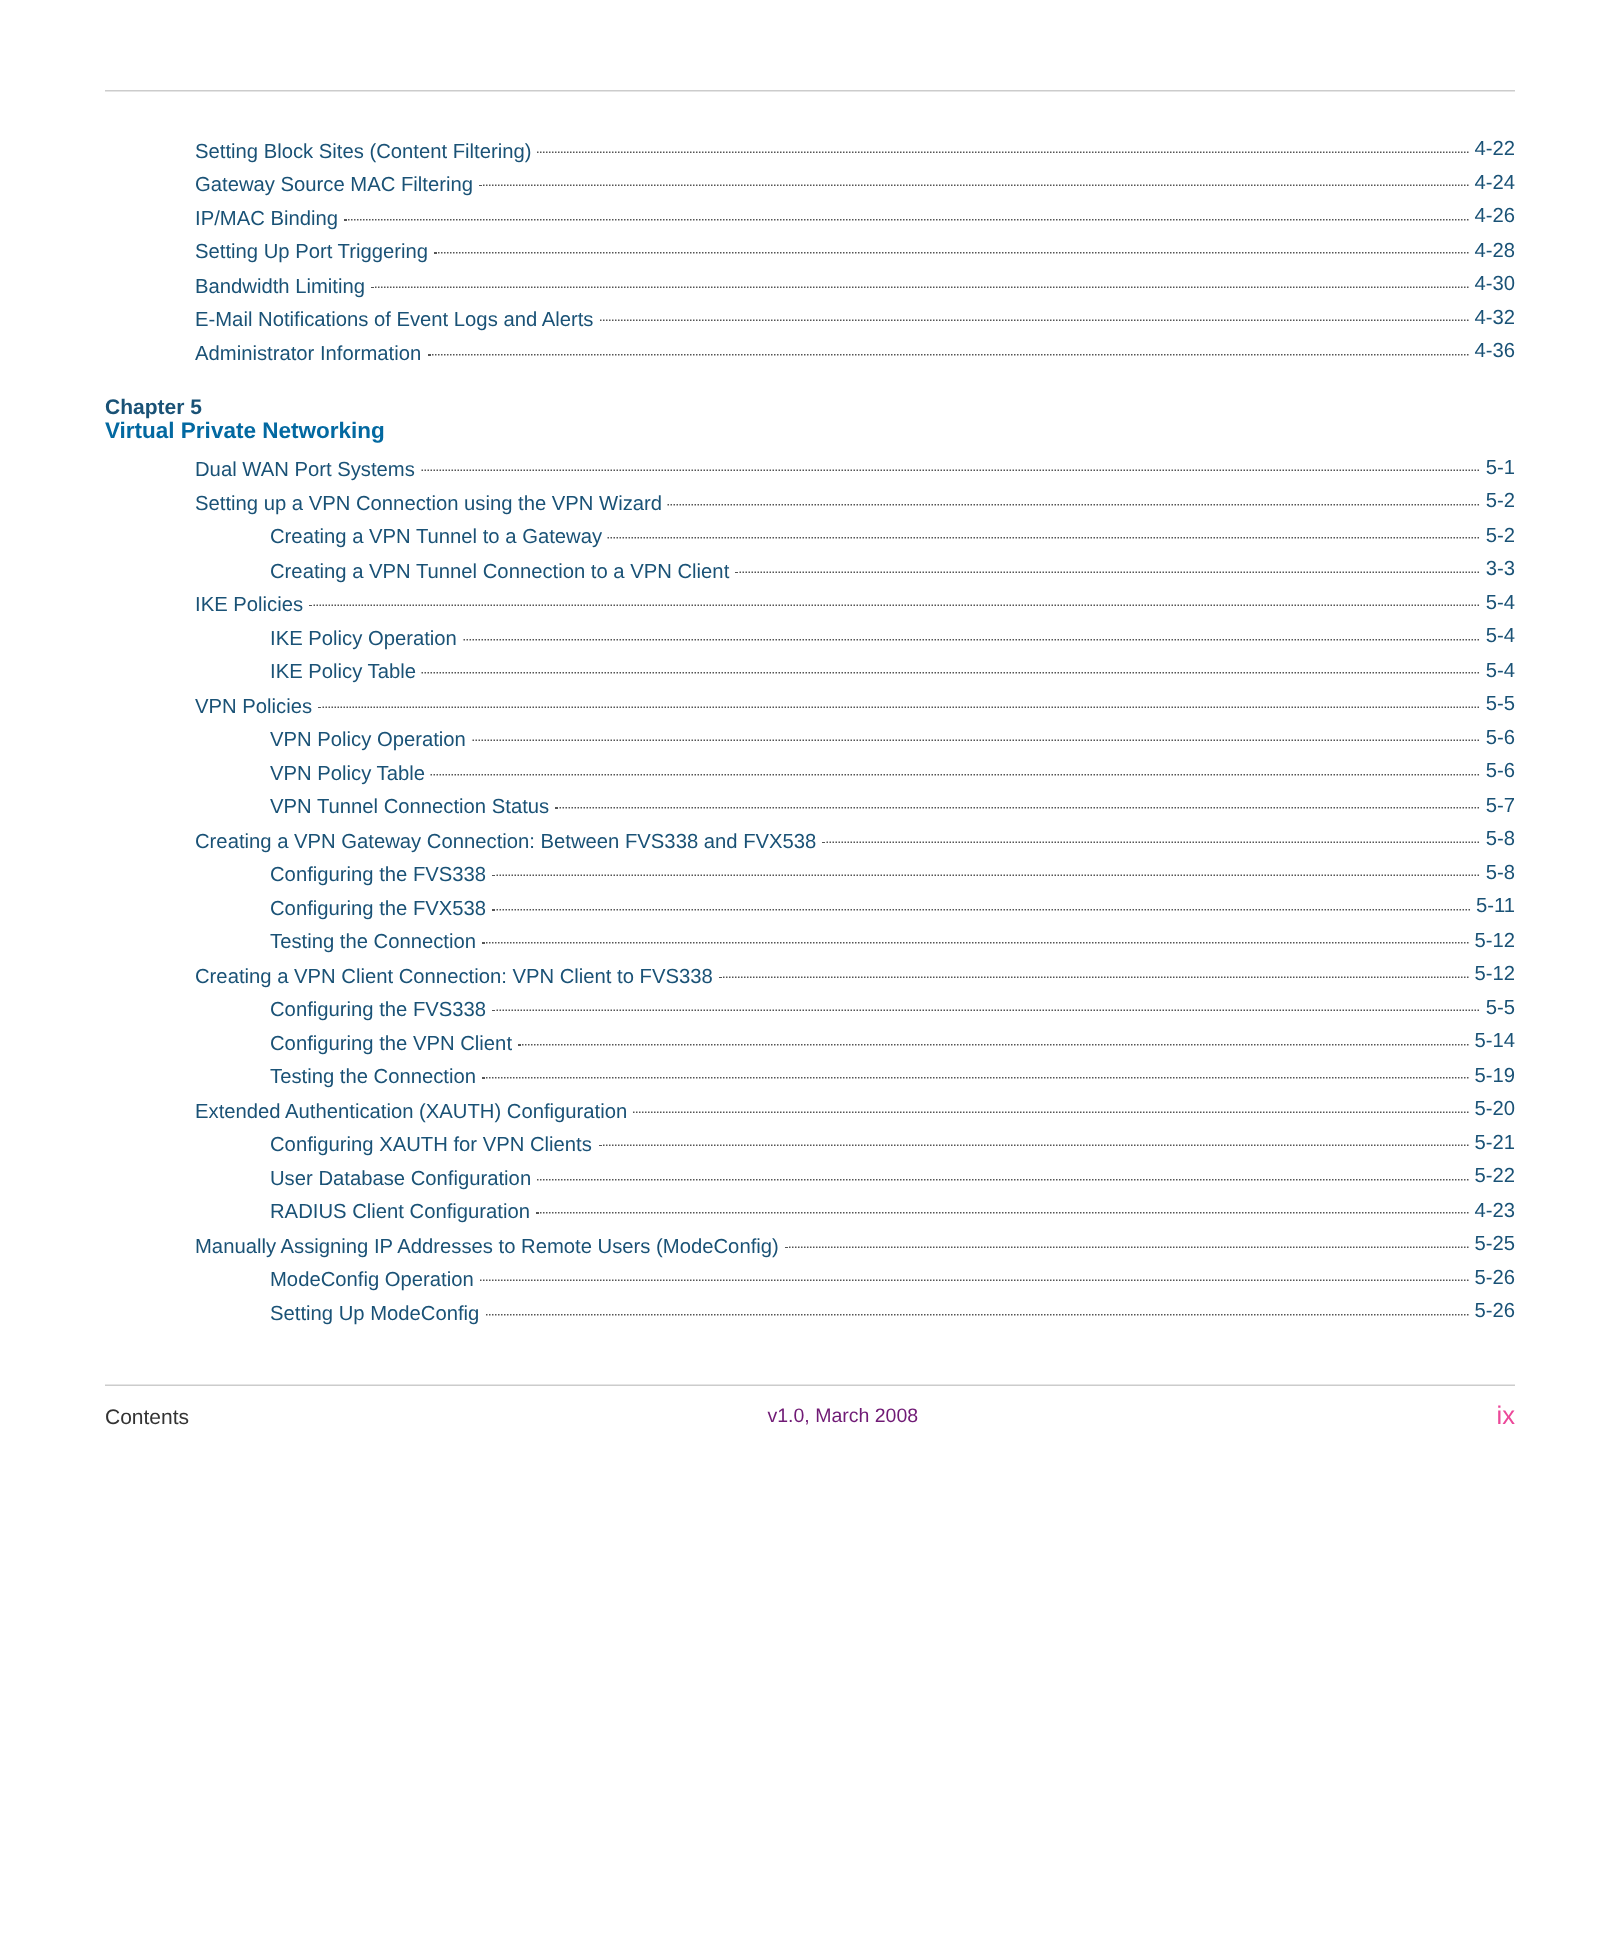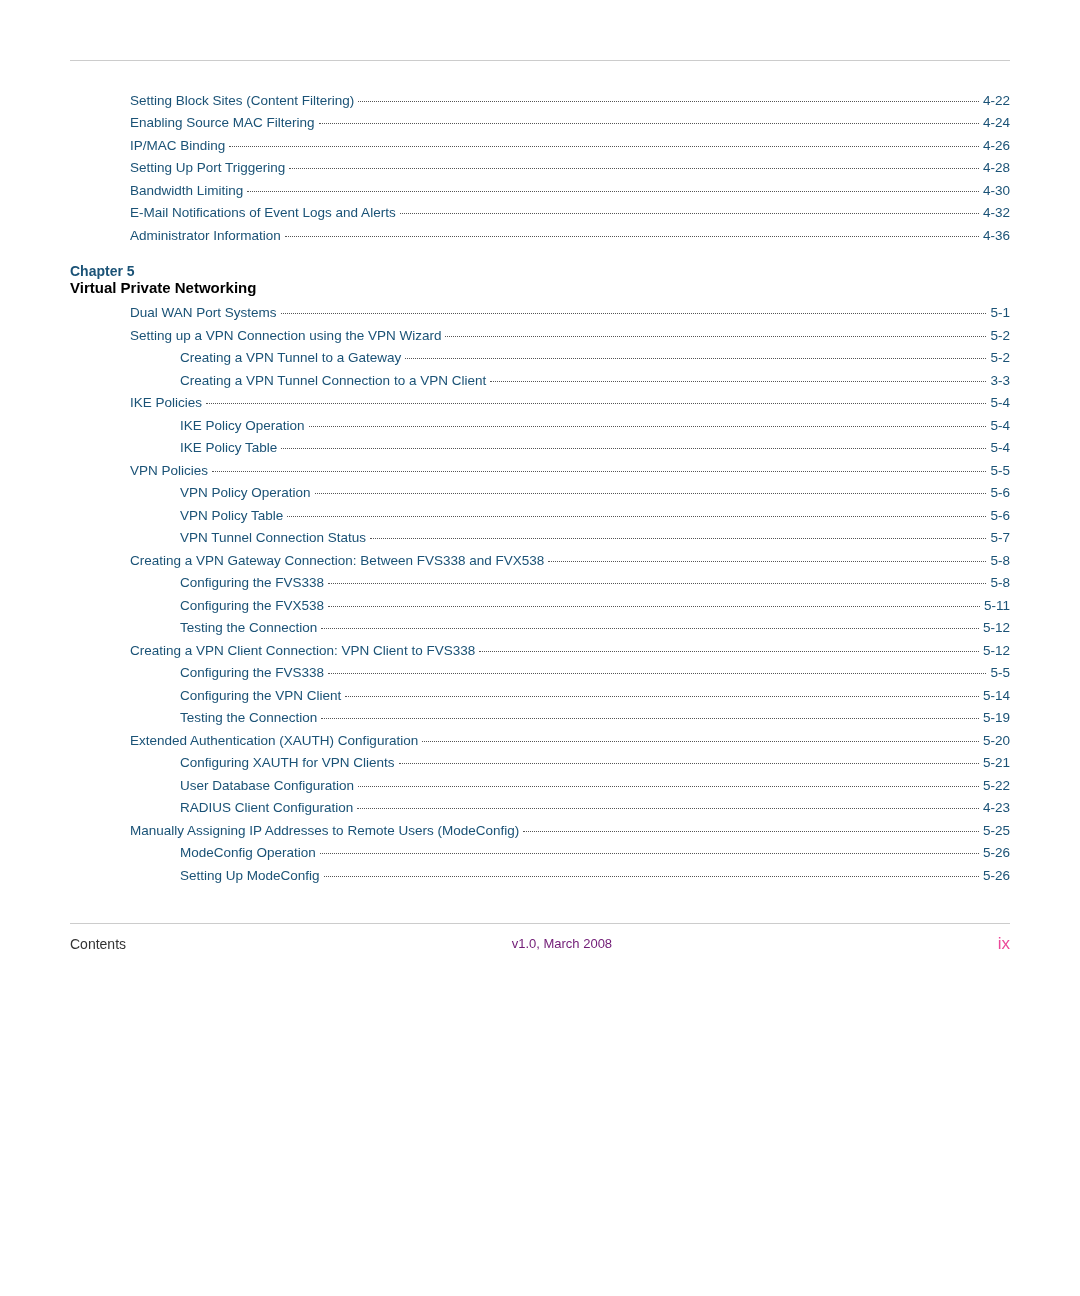--- a/index.html
+++ b/index.html
@@ -34,21 +34,21 @@
 
     .content-area {
       width: 940px;
       margin: 0 auto;
       padding-top: 30px;
     }
 
     .toc-entry {
       display: flex;
       justify-content: space-between;
-      align-items: flex-end;
+      align-items: flex-start;
       margin-bottom: 6px;
       font-size: 13.5px;
     }
 
     .toc-entry .entry-left {
       display: flex;
       align-items: baseline;
       flex: 1;
     }
 
@@ -87,21 +87,21 @@
     }
 
     .chapter-label {
       color: #1a5276;
       font-weight: bold;
       font-size: 14px;
       display: block;
     }
 
     .chapter-title {
-      color: #000000;
+      color: #0369a1;
       font-weight: bold;
       font-size: 15px;
       display: block;
     }
 
     .bottom-rule {
       width: 940px;
       margin: 0 auto;
       border-top: 1px solid #cccccc;
       margin-top: 40px;
@@ -144,21 +144,21 @@
     <div id="before-chapter">
         <div class="toc-entry indent-1">
           <div class="entry-left">
             <a class="toc-link" href="#">Setting Block Sites (Content Filtering)</a>
             <span class="entry-dots"></span>
           </div>
           <span class="entry-page">4-22</span>
         </div>
         <div class="toc-entry indent-1">
           <div class="entry-left">
-            <a class="toc-link" href="#">Enabling Source MAC Filtering</a>
+            <a class="toc-link" href="#">Gateway Source MAC Filtering</a>
             <span class="entry-dots"></span>
           </div>
           <span class="entry-page">4-24</span>
         </div>
         <div class="toc-entry indent-1">
           <div class="entry-left">
             <a class="toc-link" href="#">IP/MAC Binding</a>
             <span class="entry-dots"></span>
           </div>
           <span class="entry-page">4-26</span>

